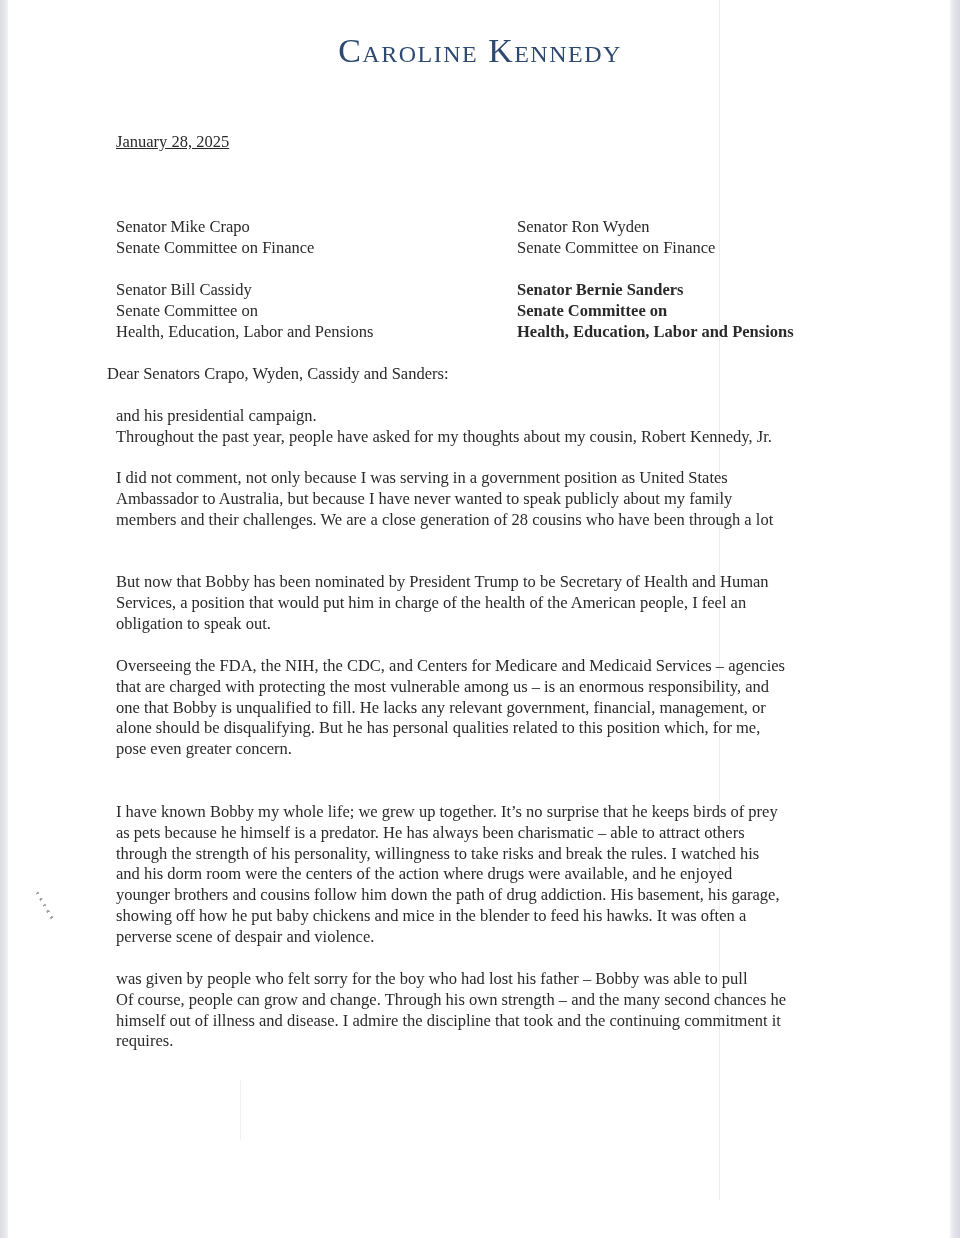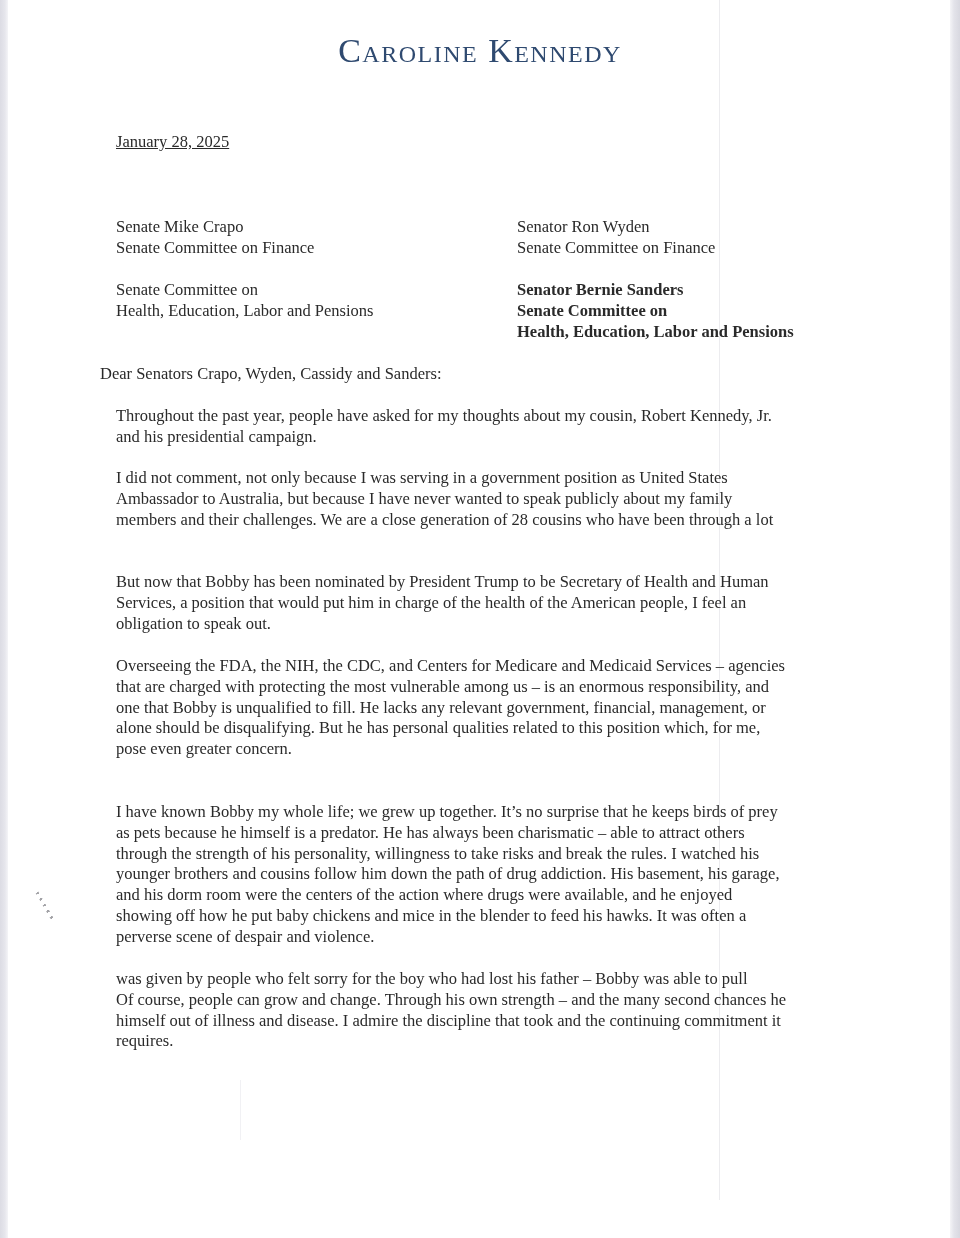--- a/index.html
+++ b/index.html
@@ -60,21 +60,21 @@
     }
     .addr-block {
       position: absolute;
       font-size: 16.5px;
       line-height: 21px;
     }
     .addr-block .line { display: block; white-space: nowrap; }
     .salutation {
       position: absolute;
       top: 364px;
-      left: 100px;
+      left: 107px;
       font-size: 16.5px;
     }
     .para {
       position: absolute;
       left: 116px;
       width: 750px;
       font-size: 16.5px;
       line-height: 20.8px;
     }
     .para .line { display: block; white-space: nowrap; }
@@ -94,42 +94,43 @@
 <div class="edge-right"></div>
 <div class="crease"></div>
 <div class="crease2"></div>
 <div class="stray-mark"></div>
 
 <div class="letterhead">Caroline Kennedy</div>
 
 <div class="date">January 28, 2025</div>
 
 <div class="addr-block" style="top:216px; left:116px;">
-  <span class="line">Senate Mike Crapo</span>
+  <span class="line">Senator Mike Crapo</span>
   <span class="line">Senate Committee on Finance</span>
 </div>
 <div class="addr-block" style="top:279px; left:116px;">
+  <span class="line">Senator Bill Cassidy</span>
   <span class="line">Senate Committee on</span>
   <span class="line">Health, Education, Labor and Pensions</span>
 </div>
 <div class="addr-block" style="top:216px; left:517px;">
   <span class="line">Senator Ron Wyden</span>
   <span class="line">Senate Committee on Finance</span>
 </div>
 <div class="addr-block" style="top:279px; left:517px;font-weight:bold;">
   <span class="line">Senator Bernie Sanders</span>
   <span class="line">Senate Committee on</span>
   <span class="line">Health, Education, Labor and Pensions</span>
 </div>
 
 <div class="salutation">Dear Senators Crapo, Wyden, Cassidy and Sanders:</div>
 
 <div class="para" style="top:406px;">
+  <span class="line">and his presidential campaign.</span>
   <span class="line">Throughout the past year, people have asked for my thoughts about my cousin, Robert Kennedy, Jr.</span>
-  <span class="line">and his presidential campaign.</span>
 </div>
 
 <div class="para" style="top:468px;">
   <span class="line">I did not comment, not only because I was serving in a government position as United States</span>
   <span class="line">Ambassador to Australia, but because I have never wanted to speak publicly about my family</span>
   <span class="line">members and their challenges. We are a close generation of 28 cousins who have been through a lot</span>
 </div>
 
 <div class="para" style="top:572px;">
   <span class="line">But now that Bobby has been nominated by President Trump to be Secretary of Health and Human</span>
@@ -142,22 +143,22 @@
   <span class="line">that are charged with protecting the most vulnerable among us – is an enormous responsibility, and</span>
   <span class="line">one that Bobby is unqualified to fill. He lacks any relevant government, financial, management, or</span>
   <span class="line">alone should be disqualifying. But he has personal qualities related to this position which, for me,</span>
   <span class="line">pose even greater concern.</span>
 </div>
 
 <div class="para" style="top:802px;">
   <span class="line">I have known Bobby my whole life; we grew up together. It’s no surprise that he keeps birds of prey</span>
   <span class="line">as pets because he himself is a predator. He has always been charismatic – able to attract others</span>
   <span class="line">through the strength of his personality, willingness to take risks and break the rules. I watched his</span>
+  <span class="line">and his dorm room were the centers of the action where drugs were available, and he enjoyed</span>
   <span class="line">younger brothers and cousins follow him down the path of drug addiction. His basement, his garage,</span>
-  <span class="line">and his dorm room were the centers of the action where drugs were available, and he enjoyed</span>
   <span class="line">showing off how he put baby chickens and mice in the blender to feed his hawks. It was often a</span>
   <span class="line">perverse scene of despair and violence.</span>
 </div>
 
 <div class="para" style="top:969px;">
   <span class="line">was given by people who felt sorry for the boy who had lost his father – Bobby was able to pull</span>
   <span class="line">Of course, people can grow and change. Through his own strength – and the many second chances he</span>
   <span class="line">himself out of illness and disease. I admire the discipline that took and the continuing commitment it</span>
   <span class="line">requires.</span>
 </div>

